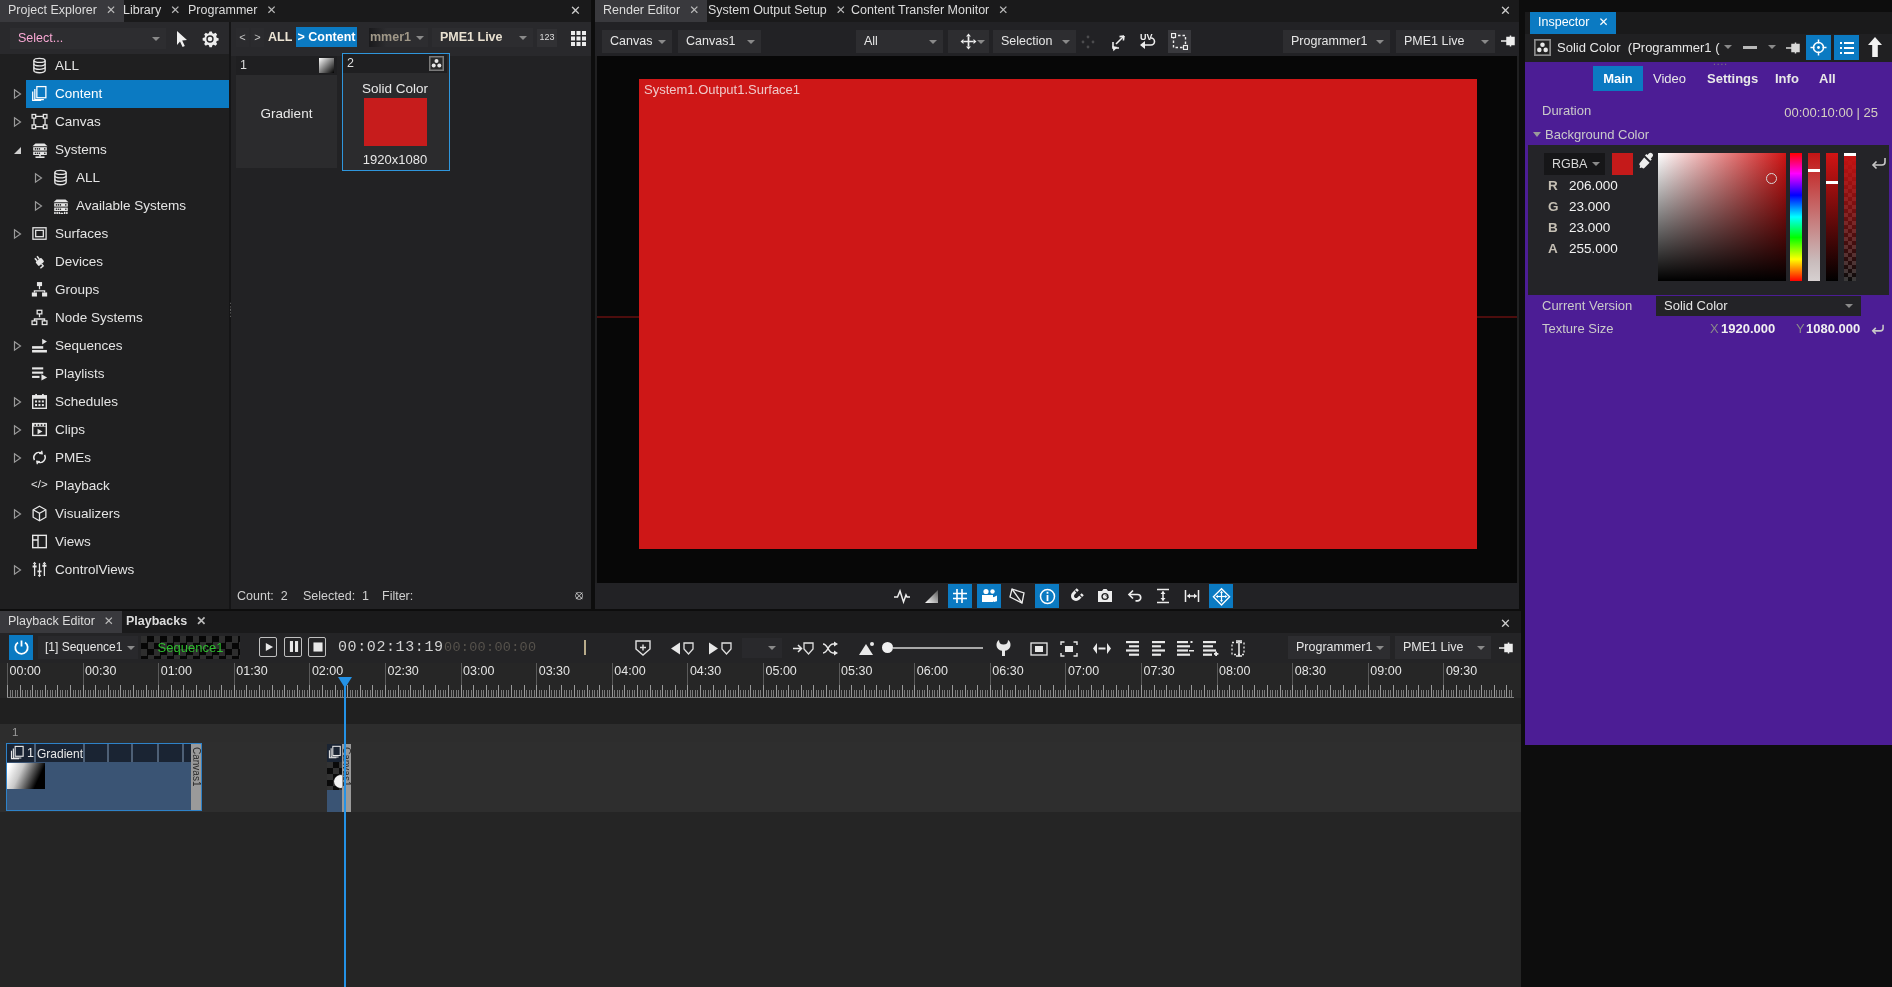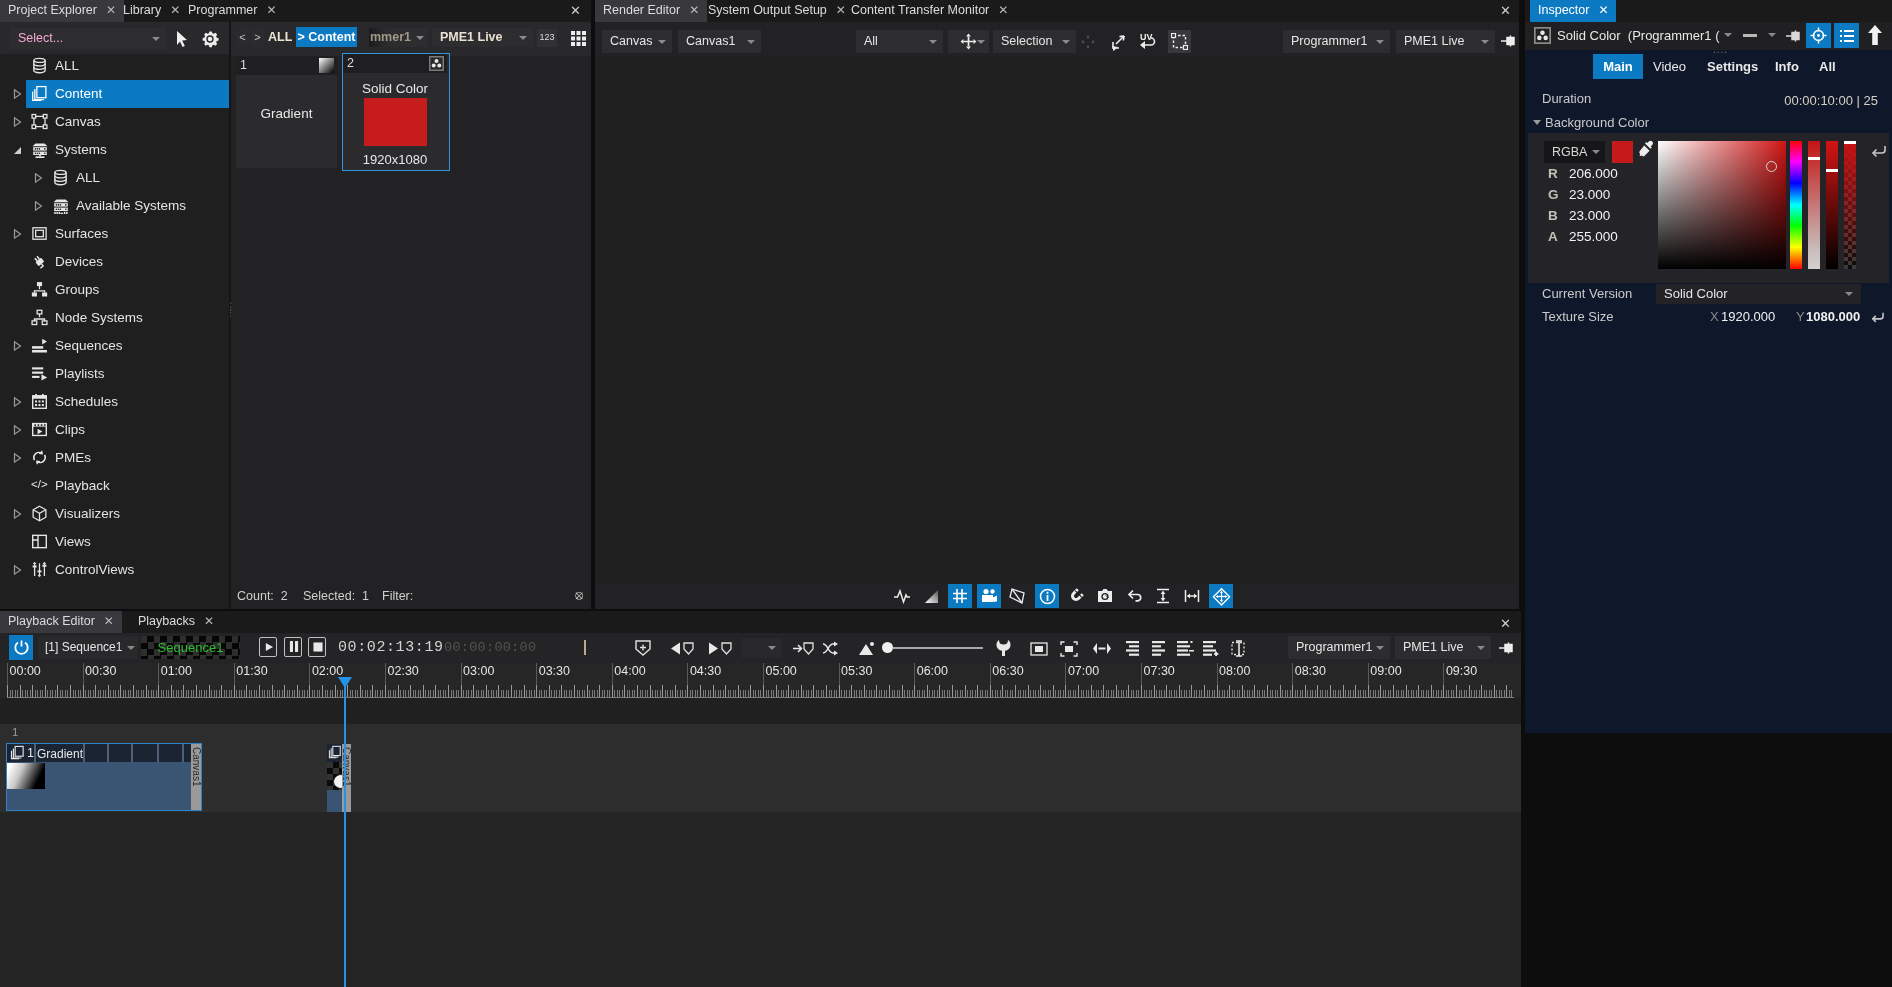--- a/index.html
+++ b/index.html
@@ -459,20 +459,26 @@
           </svg>
     </div>
     <div class="dd" style="left:688px;top:8px;width:107px;height:23px;line-height:23px;">Programmer1<span class="car" style="top:10px;"></span></div>
     <div class="dd" style="left:801px;top:8px;width:99px;height:23px;line-height:23px;">PME1 Live<span class="car" style="top:10px;"></span></div>
     <svg class="abs" style="left:905px;top:11px;" width="16" height="16" viewBox="0 0 16 16" fill="none" stroke="#ededed" stroke-width="1.5">
           <path d="M1 8 h6"></path>
           <rect x="7" y="4.5" width="7" height="7" fill="#ededed"></rect>
           <path d="M10.5 4.5 v-2 M10.5 11.5 v2"></path>
         </svg>
   </div>
+  <div class="abs" id="viewport" style="left:2px;top:56px;width:920px;height:527px;background:#070707;">
+    <div class="abs" style="left:0;top:260px;width:920px;height:2px;background:#4d0d0d;"></div>
+    <div class="abs" style="left:42px;top:23px;width:838px;height:470px;background:#ce1717;">
+      <div class="abs" style="left:5px;top:3px;color:#efc9c9;font-size:13px;">System1.Output1.Surface1</div>
+    </div>
+  </div>
   <div class="abs" id="mbottombar" style="left:0;top:583px;width:924px;height:26px;background:#222225;">
     <div class="ib plain" style="left:295px;top:1px;width:24px;height:24px;">
           <svg width="18" height="18" viewBox="0 0 18 18" fill="none" stroke="#ededed" stroke-width="1.5">
             <path d="M1 10 h3.5 L7 4 l3.5 11 L13 8 l1 2 h3"></path>
           </svg>
         </div>
     <div class="ib plain" style="left:324px;top:1px;width:24px;height:24px;">
           <svg width="17" height="17" viewBox="0 0 17 17">
             <defs>
               <linearGradient id="tg1" x1="0" y1="1" x2="1" y2="0">
@@ -555,21 +561,21 @@
               <path d="M3.5 9.5 6 8 v3 Z"></path>
               <path d="M15.5 9.5 13 11 V8 Z"></path>
               <rect x="8.9" y="6" width="1.2" height="7"></rect>
               <rect x="6" y="8.9" width="7" height="1.2"></rect>
             </g>
           </svg>
         </div>
   </div>
 </div>
 
-<div class="panel" id="inspp" style="left:1525px;top:0;width:367px;height:733px;background:#0f172a;">
+<div class="panel" id="inspp" style="left:1525px;top:12px;width:367px;height:733px;background:#4c1d95;">
   <div class="tabbar" style="background:#1a1a1b;">
     <div class="tab blue" style="left:5px;">Inspector<span class="x" style="color:#fff;">✕</span></div>
   </div>
   <div class="abs" id="insphead" style="left:0;top:22px;width:367px;height:28px;background:#202022;">
     <svg class="abs" style="left:9px;top:5px;" width="17" height="17" viewBox="0 0 15 15">
           <rect width="15" height="15" fill="#8a8a8a"></rect>
           <rect x="1.5" y="1.5" width="12" height="12" fill="#222"></rect>
           <g fill="#e8e8e8">
             <circle cx="7.5" cy="5" r="2"></circle>
             <circle cx="4.7" cy="9.6" r="2"></circle>
@@ -650,34 +656,34 @@
           <span class="abs" style="left:41px;top:54px;font-size:13.5px;color:#f2f2f2;">23.000</span>
       <span class="abs" style="left:20px;top:75px;font-size:13.5px;font-weight:bold;color:#c5bfb4;">B</span>
           <span class="abs" style="left:41px;top:75px;font-size:13.5px;color:#f2f2f2;">23.000</span>
       <span class="abs" style="left:20px;top:96px;font-size:13.5px;font-weight:bold;color:#c5bfb4;">A</span>
           <span class="abs" style="left:41px;top:96px;font-size:13.5px;color:#f2f2f2;">255.000</span>
     </div>
     <span class="abs" style="left:17px;top:204px;font-size:13px;color:#cacaca;">Current Version</span>
     <div class="dd" style="left:131px;top:202px;width:205px;height:20px;line-height:20px;background:#232327;font-size:13px;">Solid Color<span class="car" style="top:8px;right:8px;"></span></div>
     <span class="abs" style="left:17px;top:227px;font-size:13px;color:#cacaca;">Texture Size</span>
     <span class="abs" style="left:185px;top:227px;font-size:13px;color:#8a8a8a;">X</span>
-    <span class="abs" style="left:196px;top:227px;font-size:13px;font-weight:normal;color:#f0f0f0;">1920.000</span>
+    <span class="abs" style="left:196px;top:227px;font-size:13px;font-weight:bold;color:#f0f0f0;">1920.000</span>
     <span class="abs" style="left:271px;top:227px;font-size:13px;color:#8a8a8a;">Y</span>
     <span class="abs" style="left:281px;top:227px;font-size:13px;font-weight:bold;color:#f0f0f0;">1080.000</span>
     <svg class="abs" style="left:345px;top:230px;" width="15" height="12" viewBox="0 0 17 14" fill="none" stroke="#c8c8c8" stroke-width="1.8">
           <path d="M15 1 v4 a3 3 0 0 1 -3 3 H3"></path>
           <path d="M6.5 4.5 L3 8 l3.5 3.5"></path>
         </svg>
   </div>
 </div>
 
 <div class="panel" id="playp" style="left:0;top:611px;width:1521px;height:376px;background:#242424;">
   <div class="tabbar">
     <div class="tab act" style="left:0;">Playback Editor<span class="x">✕</span></div>
-    <div class="tab" style="left:130px;">Playbacks<span class="x">✕</span></div>
+    <div class="tab" style="left:118px;font-weight:bold;">Playbacks<span class="x">✕</span></div>
     <div class="closex" style="right:10px;top:5px;">✕</div>
   </div>
   <div class="abs" id="ptoolbar" style="left:0;top:22px;width:1521px;height:30px;background:#242426;">
     <div class="ib blue" style="left:9px;top:2px;width:24px;height:25px;">
           <svg width="17" height="17" viewBox="0 0 17 17" fill="none" stroke="#fff" stroke-width="1.8">
             <path d="M8.5 1.5 v6"></path>
             <path d="M5 3.5 a6.2 6.2 0 1 0 7 0"></path>
           </svg>
         </div>
     <div class="dd" style="left:38px;top:3px;width:100px;height:23px;line-height:23px;background:#29292c;padding-left:7px;font-size:12px;">[1] Sequence1<span class="car" style="top:10px;right:3px;"></span></div>

